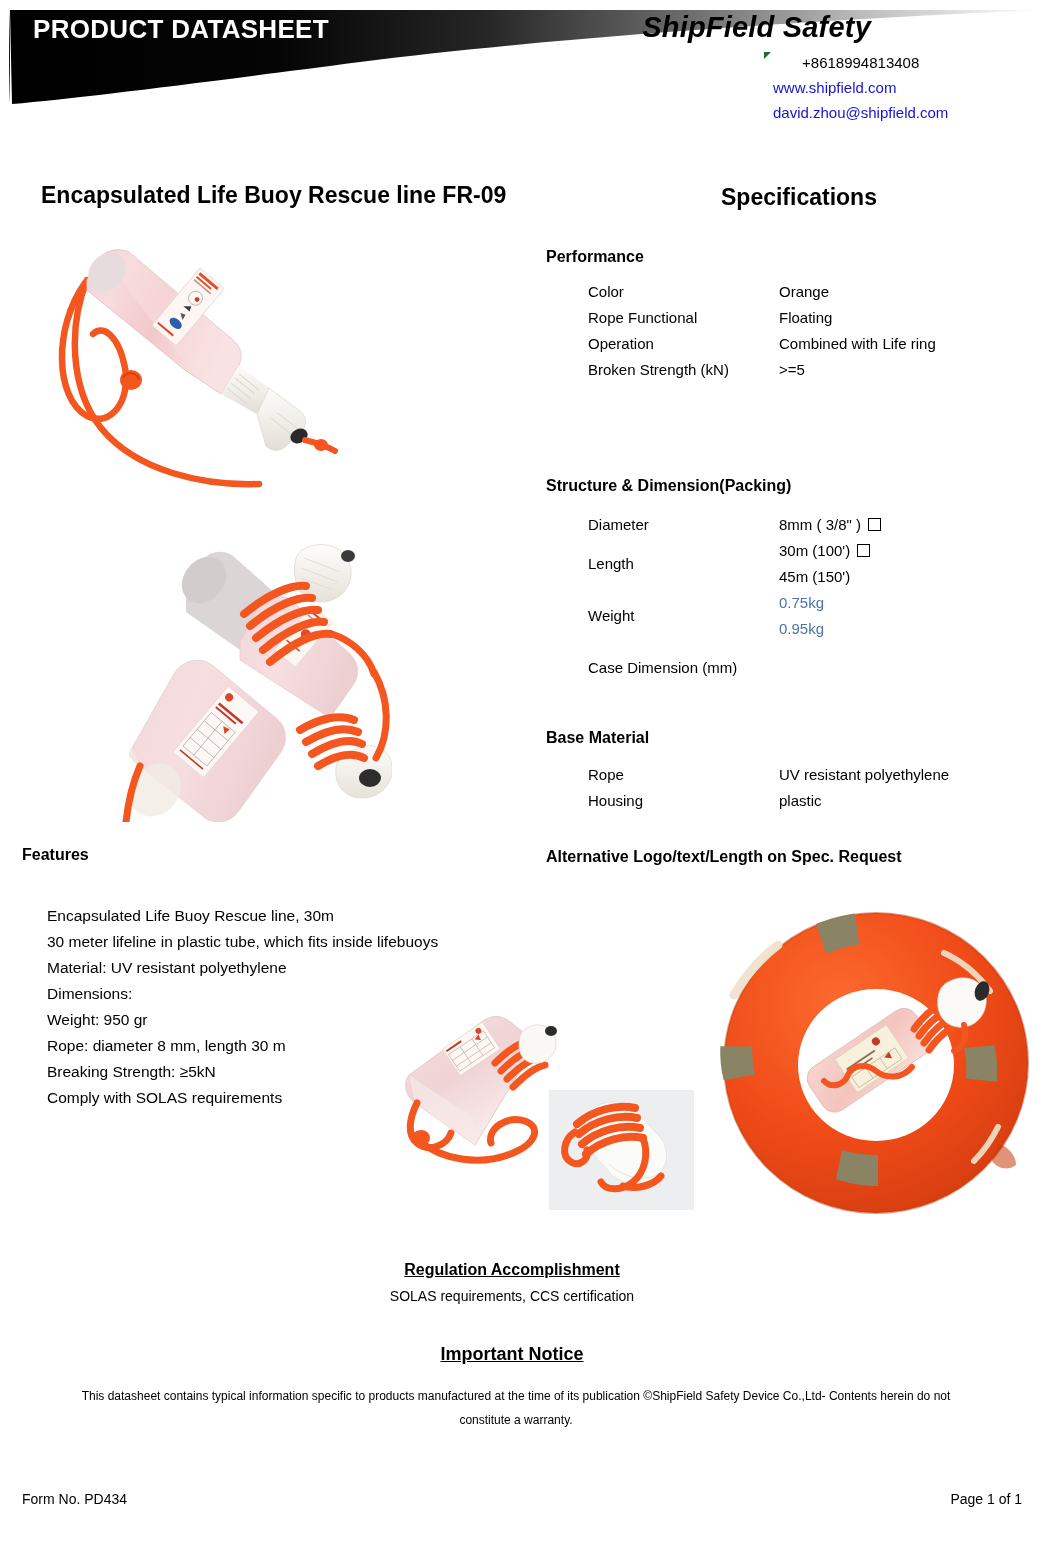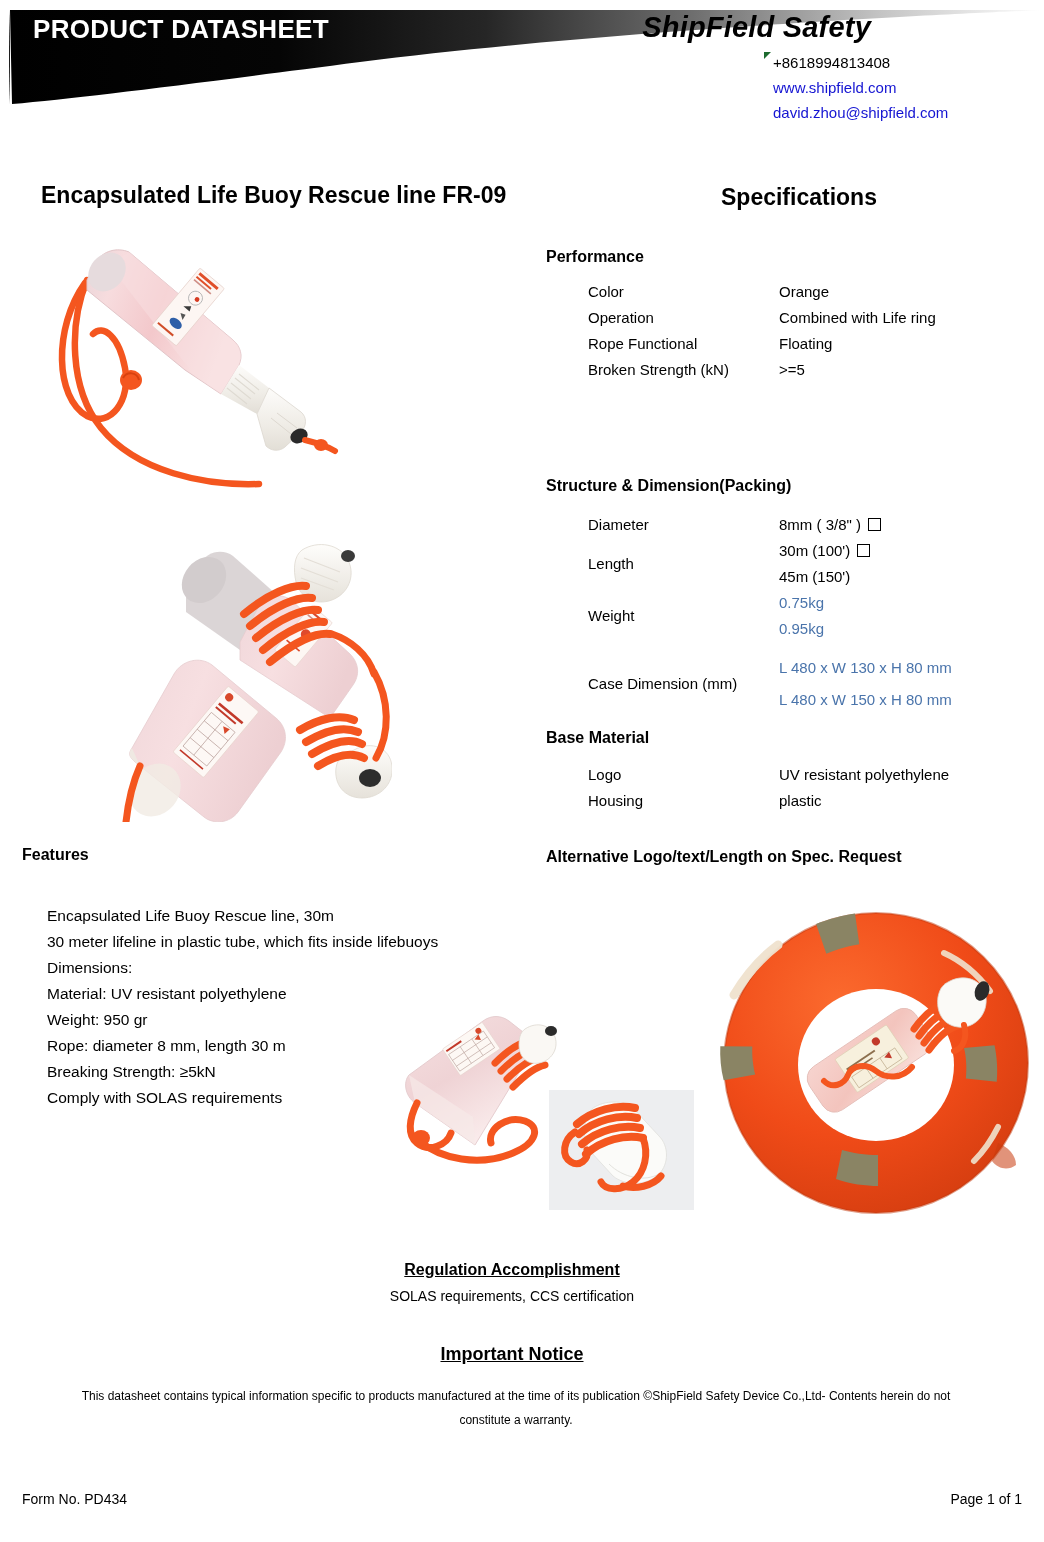--- a/index.html
+++ b/index.html
@@ -99,46 +99,46 @@
     </svg>
   </div>
 
   <div style="position:absolute;left:33px;top:14px;font-size:26px;font-weight:bold;color:#fff;letter-spacing:.3px;">PRODUCT DATASHEET</div>
 
   <div class="brand">
     <div class="brand-name">ShipField Safety</div>
   </div>
 
   <div class="contact-block">
-    <div style="position:relative;">
+    <div style="position:relative;text-align:center;">
       <span class="green-mark"></span>
       <div class="contact-line">+8618994813408</div>
     </div>
     <div class="contact-line link">www.shipfield.com</div>
     <div class="contact-line link">david.zhou@shipfield.com</div>
   </div>
 </div>
 
 <div class="product-title">Encapsulated Life Buoy Rescue line FR-09</div>
 <div class="spec-title">Specifications</div>
 
 <div class="spec-col" style="top:248px;">
   <div class="group-head">Performance</div>
   <div style="height:13px;"></div>
   <div class="spec-row">
     <div class="spec-key">Color</div>
     <div class="spec-val">Orange</div>
   </div>
   <div class="spec-row">
+    <div class="spec-key">Rope Functional</div>
+    <div class="spec-val">Floating</div>
+  </div>
+  <div class="spec-row">
     <div class="spec-key">Operation</div>
     <div class="spec-val">Combined with Life ring</div>
-  </div>
-  <div class="spec-row">
-    <div class="spec-key">Rope Functional</div>
-    <div class="spec-val">Floating</div>
   </div>
   <div class="spec-row">
     <div class="spec-key">Broken Strength (kN)</div>
     <div class="spec-val">&gt;=5</div>
   </div>
 </div>
 
 <div class="spec-col" style="top:477px;">
   <div class="group-head">Structure &amp; Dimension(Packing)</div>
   <div style="height:17px;"></div>
@@ -161,46 +161,42 @@
   <div class="spec-row" style="align-items:center;">
     <div class="spec-key">Weight</div>
     <div class="spec-val v-stack">
       <div class="muted">0.75kg</div>
       <div class="muted">0.95kg</div>
     </div>
   </div>
 
   <div class="spec-row" style="align-items:center;margin-top:10px;line-height:32px;">
     <div class="spec-key">Case Dimension (mm)</div>
-    <div class="spec-val v-stack">
-      <div class="muted">L 480 x W 130 x H 80 mm</div>
-      <div class="muted">L 480 x W 150 x H 80 mm</div>
-    </div>
   </div>
 </div>
 
 <div class="spec-col" style="top:729px;">
   <div class="group-head">Base Material</div>
   <div style="height:15px;"></div>
   <div class="spec-row">
-    <div class="spec-key">Logo</div>
+    <div class="spec-key">Rope</div>
     <div class="spec-val">UV resistant polyethylene</div>
   </div>
   <div class="spec-row">
     <div class="spec-key">Housing</div>
     <div class="spec-val">plastic</div>
   </div>
 </div>
 
 <div class="features-head">Features</div>
 <div class="features-body">
   <div>Encapsulated Life Buoy Rescue line, 30m</div>
   <div>30 meter lifeline in plastic tube, which fits inside lifebuoys</div>
+  <div>Material: UV resistant polyethylene</div>
   <div>Dimensions:</div>
-  <div>Material: UV resistant polyethylene</div>
   <div>Weight: 950 gr</div>
   <div>Rope: diameter 8 mm, length 30 m</div>
   <div>Breaking Strength: ≥5kN</div>
   <div>Comply with SOLAS requirements</div>
 </div>
 
 <div class="alt-head">Alternative Logo/text/Length on Spec. Request</div>
 
 <div class="center-block reg-head">Regulation Accomplishment</div>
 <div class="center-block reg-body">SOLAS requirements, CCS certification</div>

